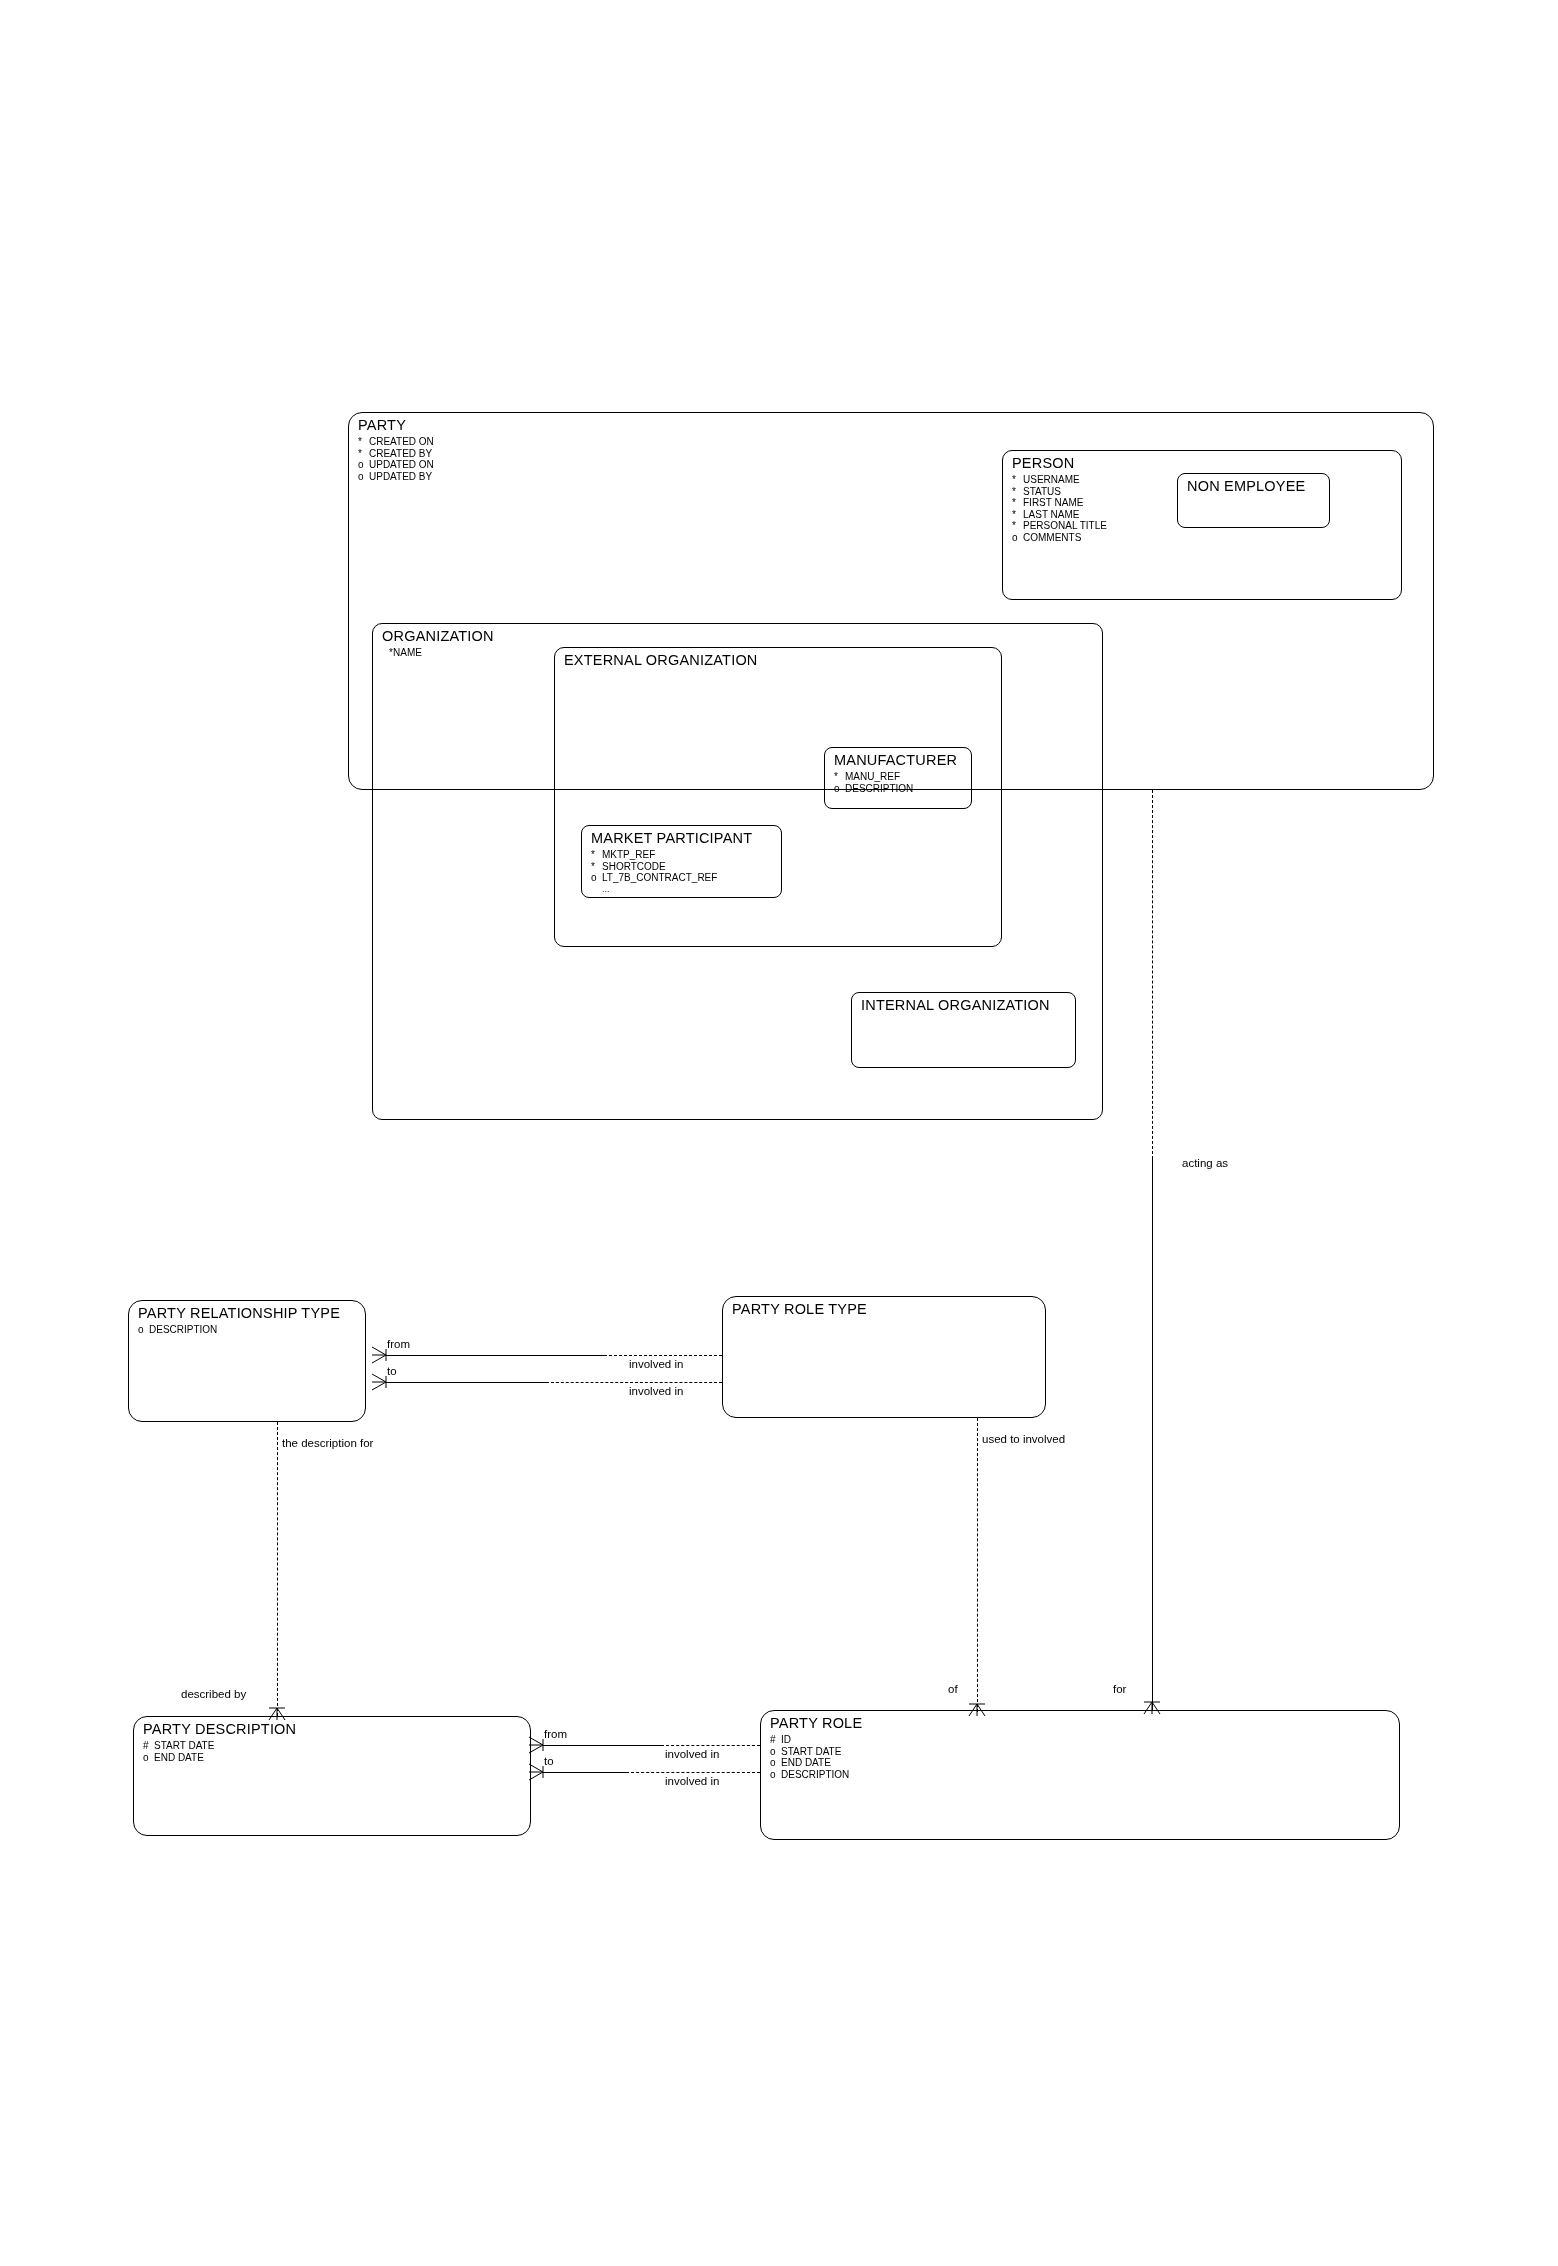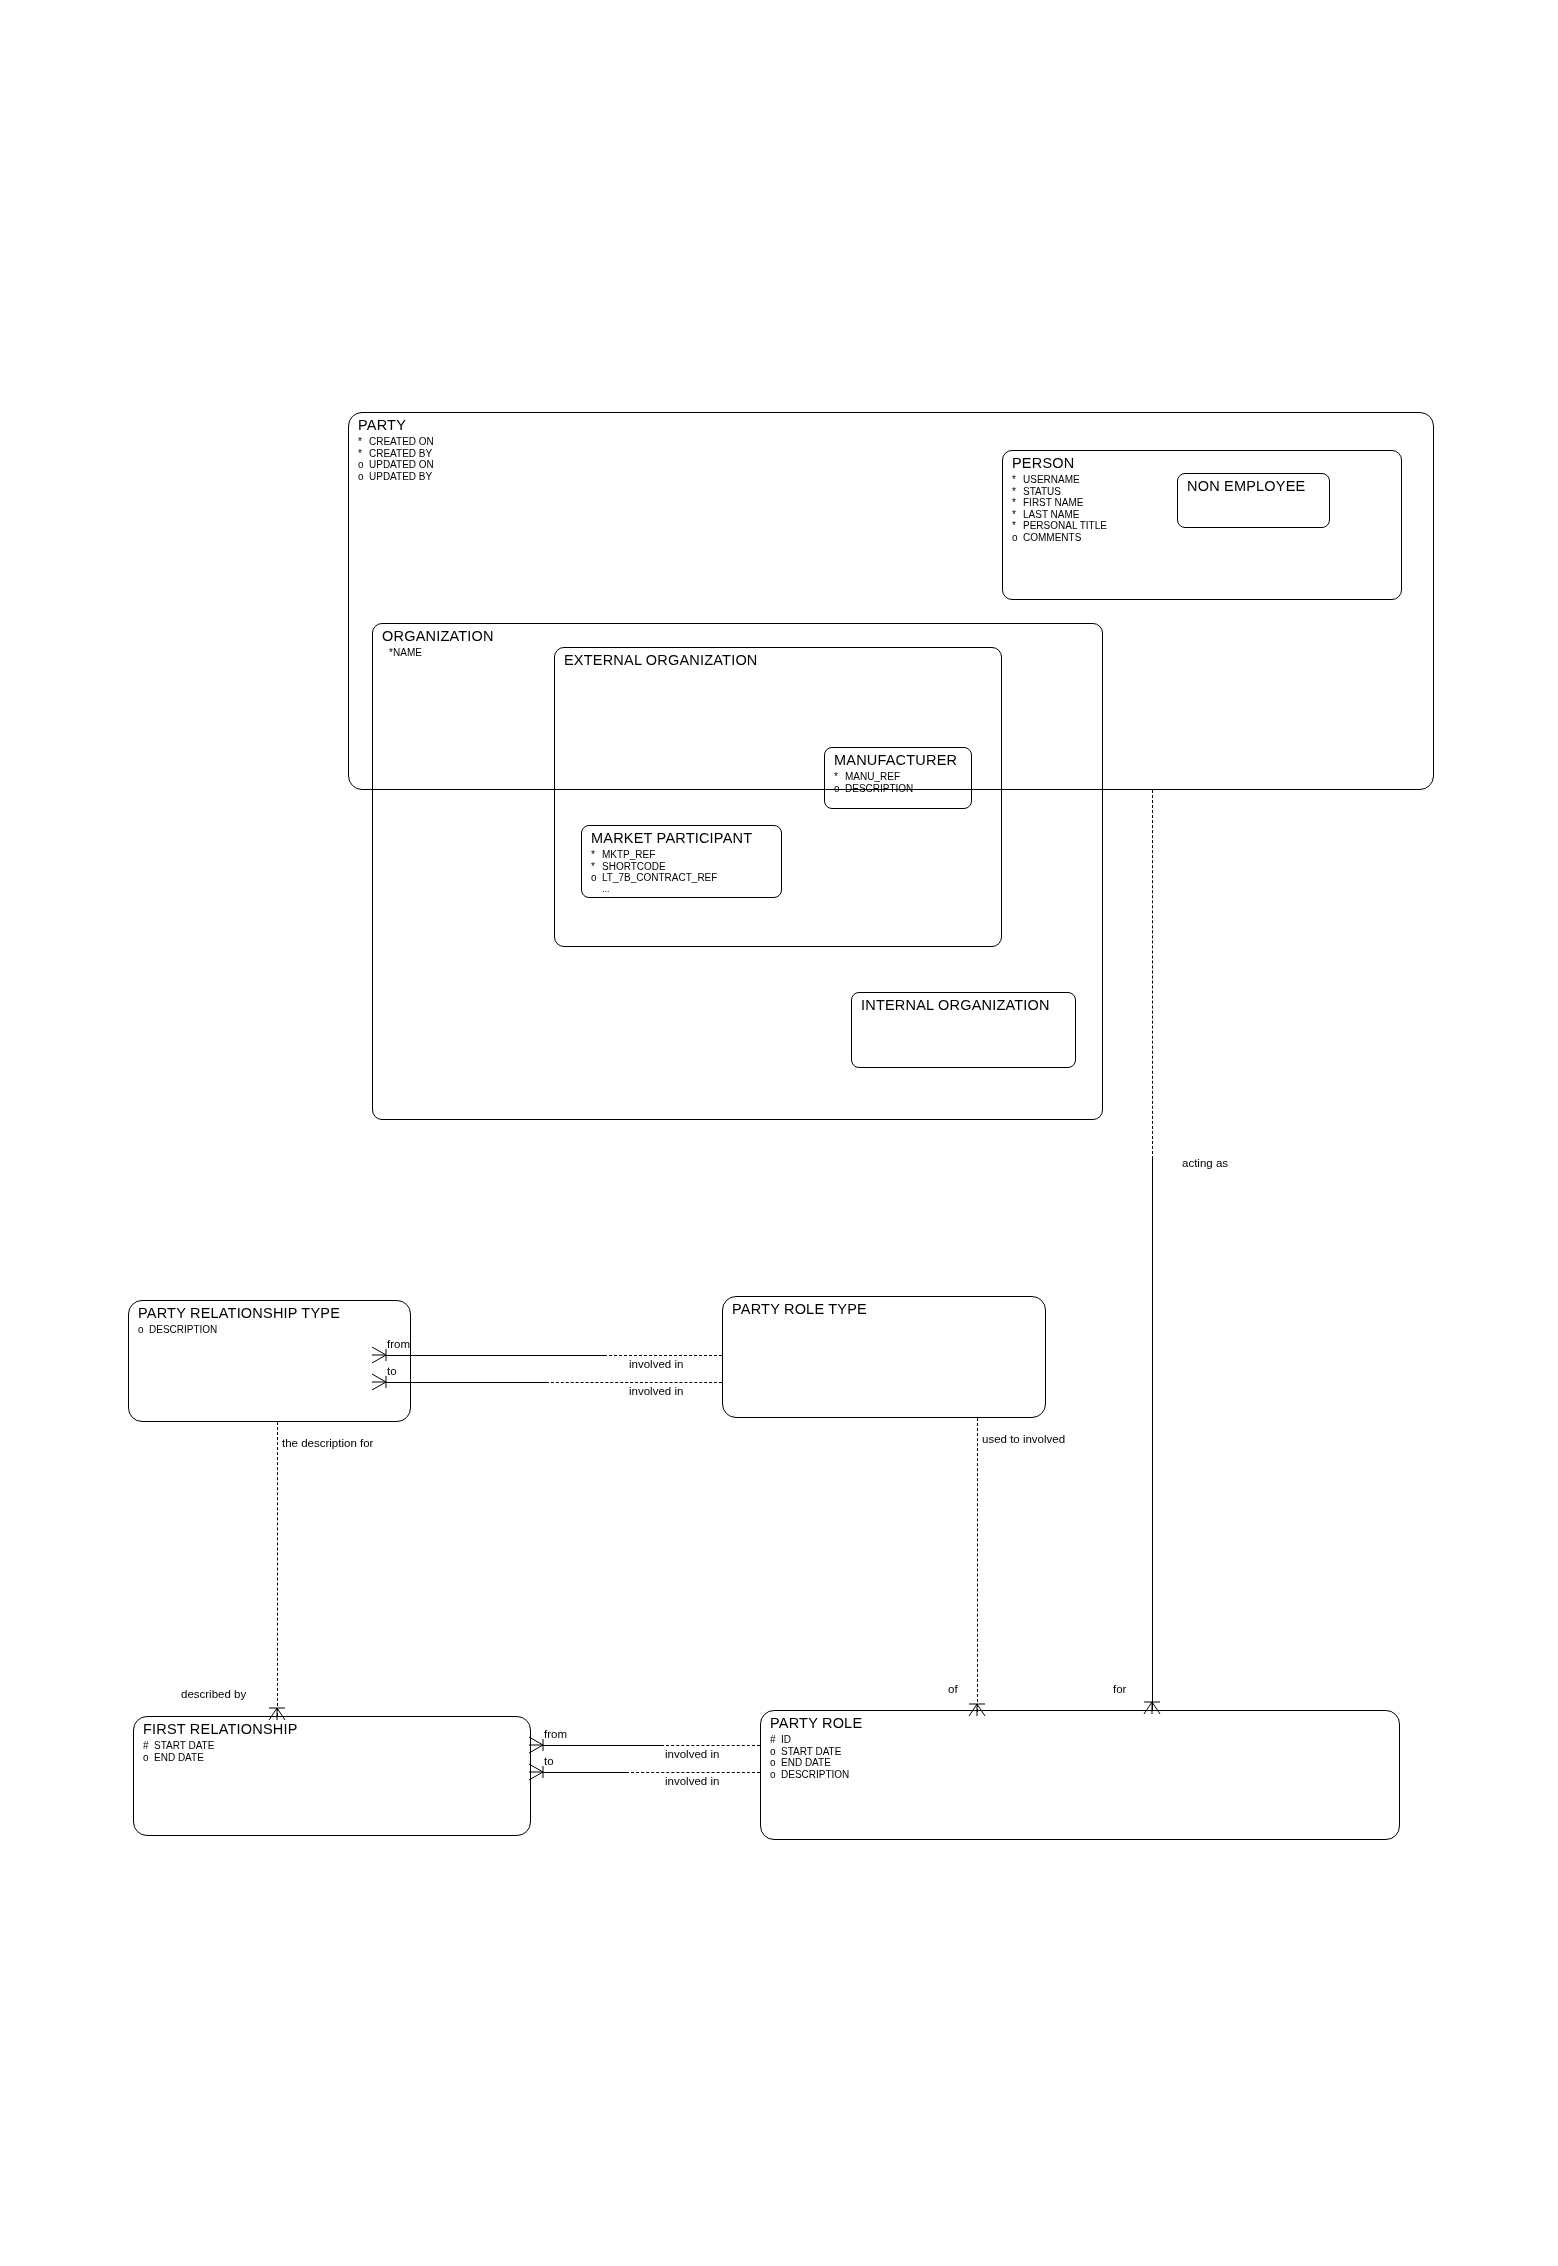--- a/index.html
+++ b/index.html
@@ -129,21 +129,21 @@
   <div class="vline" style="left:1152px; top:1159px; height:551px;"></div>
   <span class="lbl" style="left:1113px; top:1683px;">for</span>
 
   <svg class="cf" style="left:1138px; top:1694px;" width="30" height="22">
     <line x1="6" y1="8" x2="22" y2="8"></line>
     <line x1="14" y1="8" x2="6" y2="20"></line>
     <line x1="14" y1="8" x2="14" y2="20"></line>
     <line x1="14" y1="8" x2="22" y2="20"></line>
   </svg>
 
-  <div class="entity" style="left:128px; top:1300px; width:283px; height:122px;">
+  <div class="entity" style="left:128px; top:1300px; width:238px; height:122px;">
     <span class="ename">PARTY RELATIONSHIP TYPE</span>
     <div class="attrs" style="top:23px;">
       <span class="row"><span class="mk">o</span><span>DESCRIPTION</span></span>
     </div>
   </div>
 
   <div class="entity" style="left:722px; top:1296px; width:324px; height:122px;padding-left:8px;">
     <span class="ename">PARTY ROLE TYPE</span>
   </div>
 
@@ -183,21 +183,21 @@
   <span class="lbl" style="left:982px; top:1433px;">used to involved</span>
   <span class="lbl" style="left:948px; top:1683px;">of</span>
   <svg class="cf" style="left:963px; top:1696px;" width="30" height="22">
     <line x1="6" y1="8" x2="22" y2="8"></line>
     <line x1="14" y1="8" x2="6" y2="20"></line>
     <line x1="14" y1="8" x2="14" y2="20"></line>
     <line x1="14" y1="8" x2="22" y2="20"></line>
   </svg>
 
   <div class="entity" style="left:133px; top:1716px; width:398px; height:120px;">
-    <span class="ename">FIRST RELATIONSHIP</span>
+    <span class="ename">PARTY DESCRIPTION</span>
     <div class="attrs" style="top:23px;">
       <span class="row"><span class="mk">#</span><span>START DATE</span></span>
       <span class="row"><span class="mk">o</span><span>END DATE</span></span>
     </div>
   </div>
 
   <div class="entity" style="left:760px; top:1710px; width:640px; height:130px;">
     <span class="ename">PARTY ROLE</span>
     <div class="attrs" style="top:23px;">
       <span class="row"><span class="mk">#</span><span>ID</span></span>

